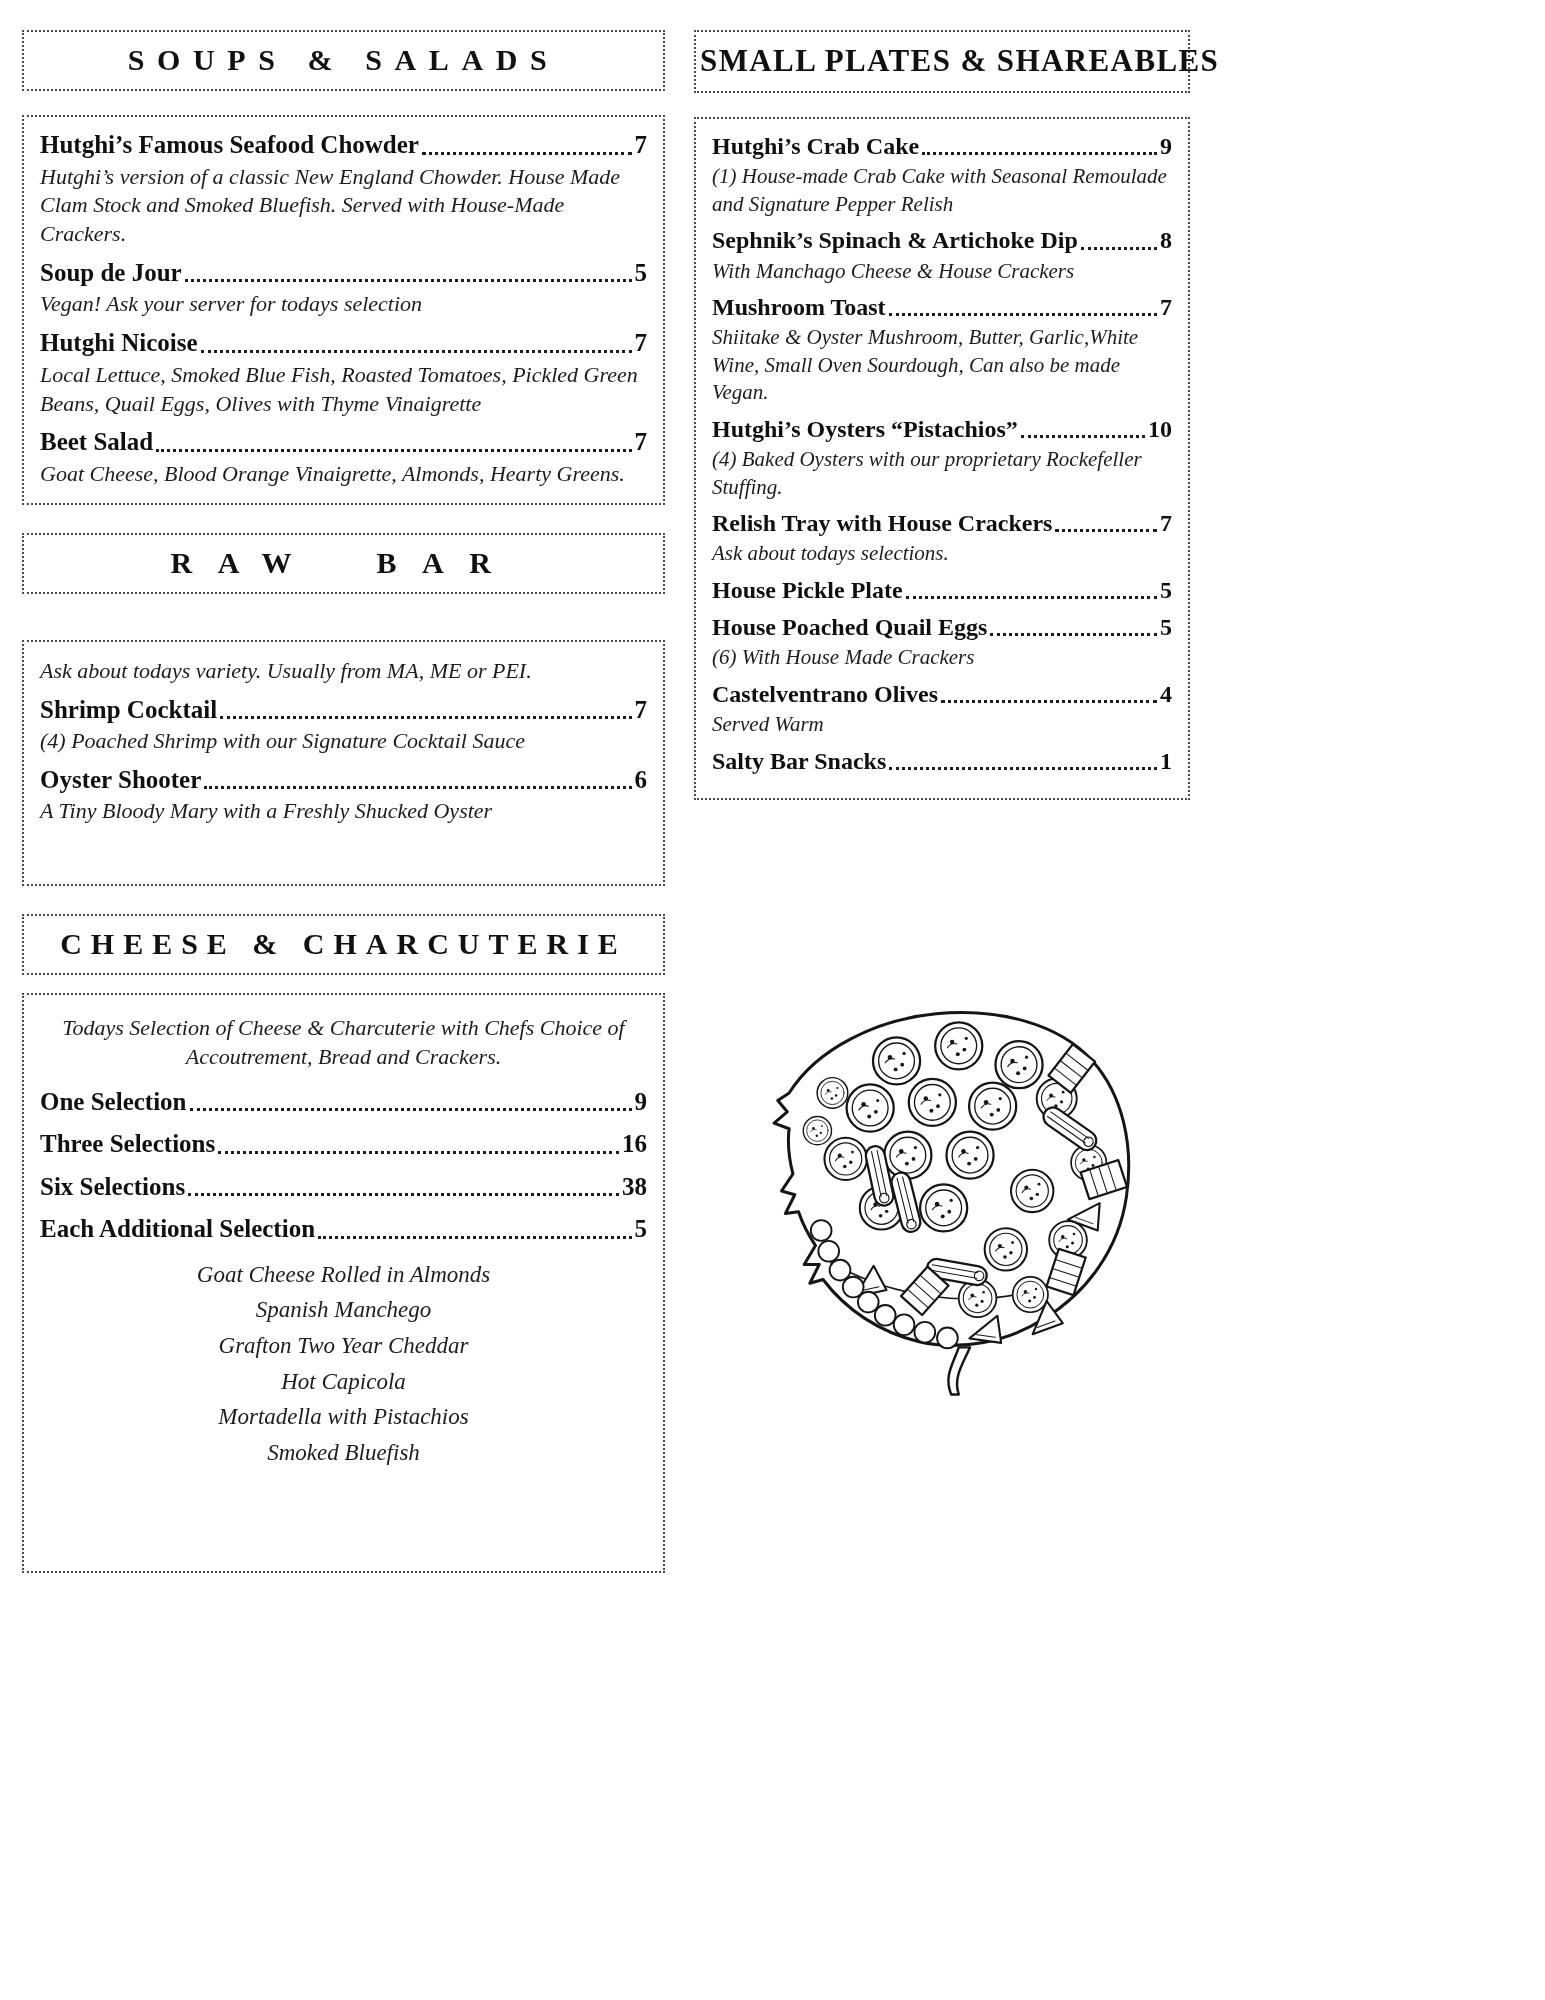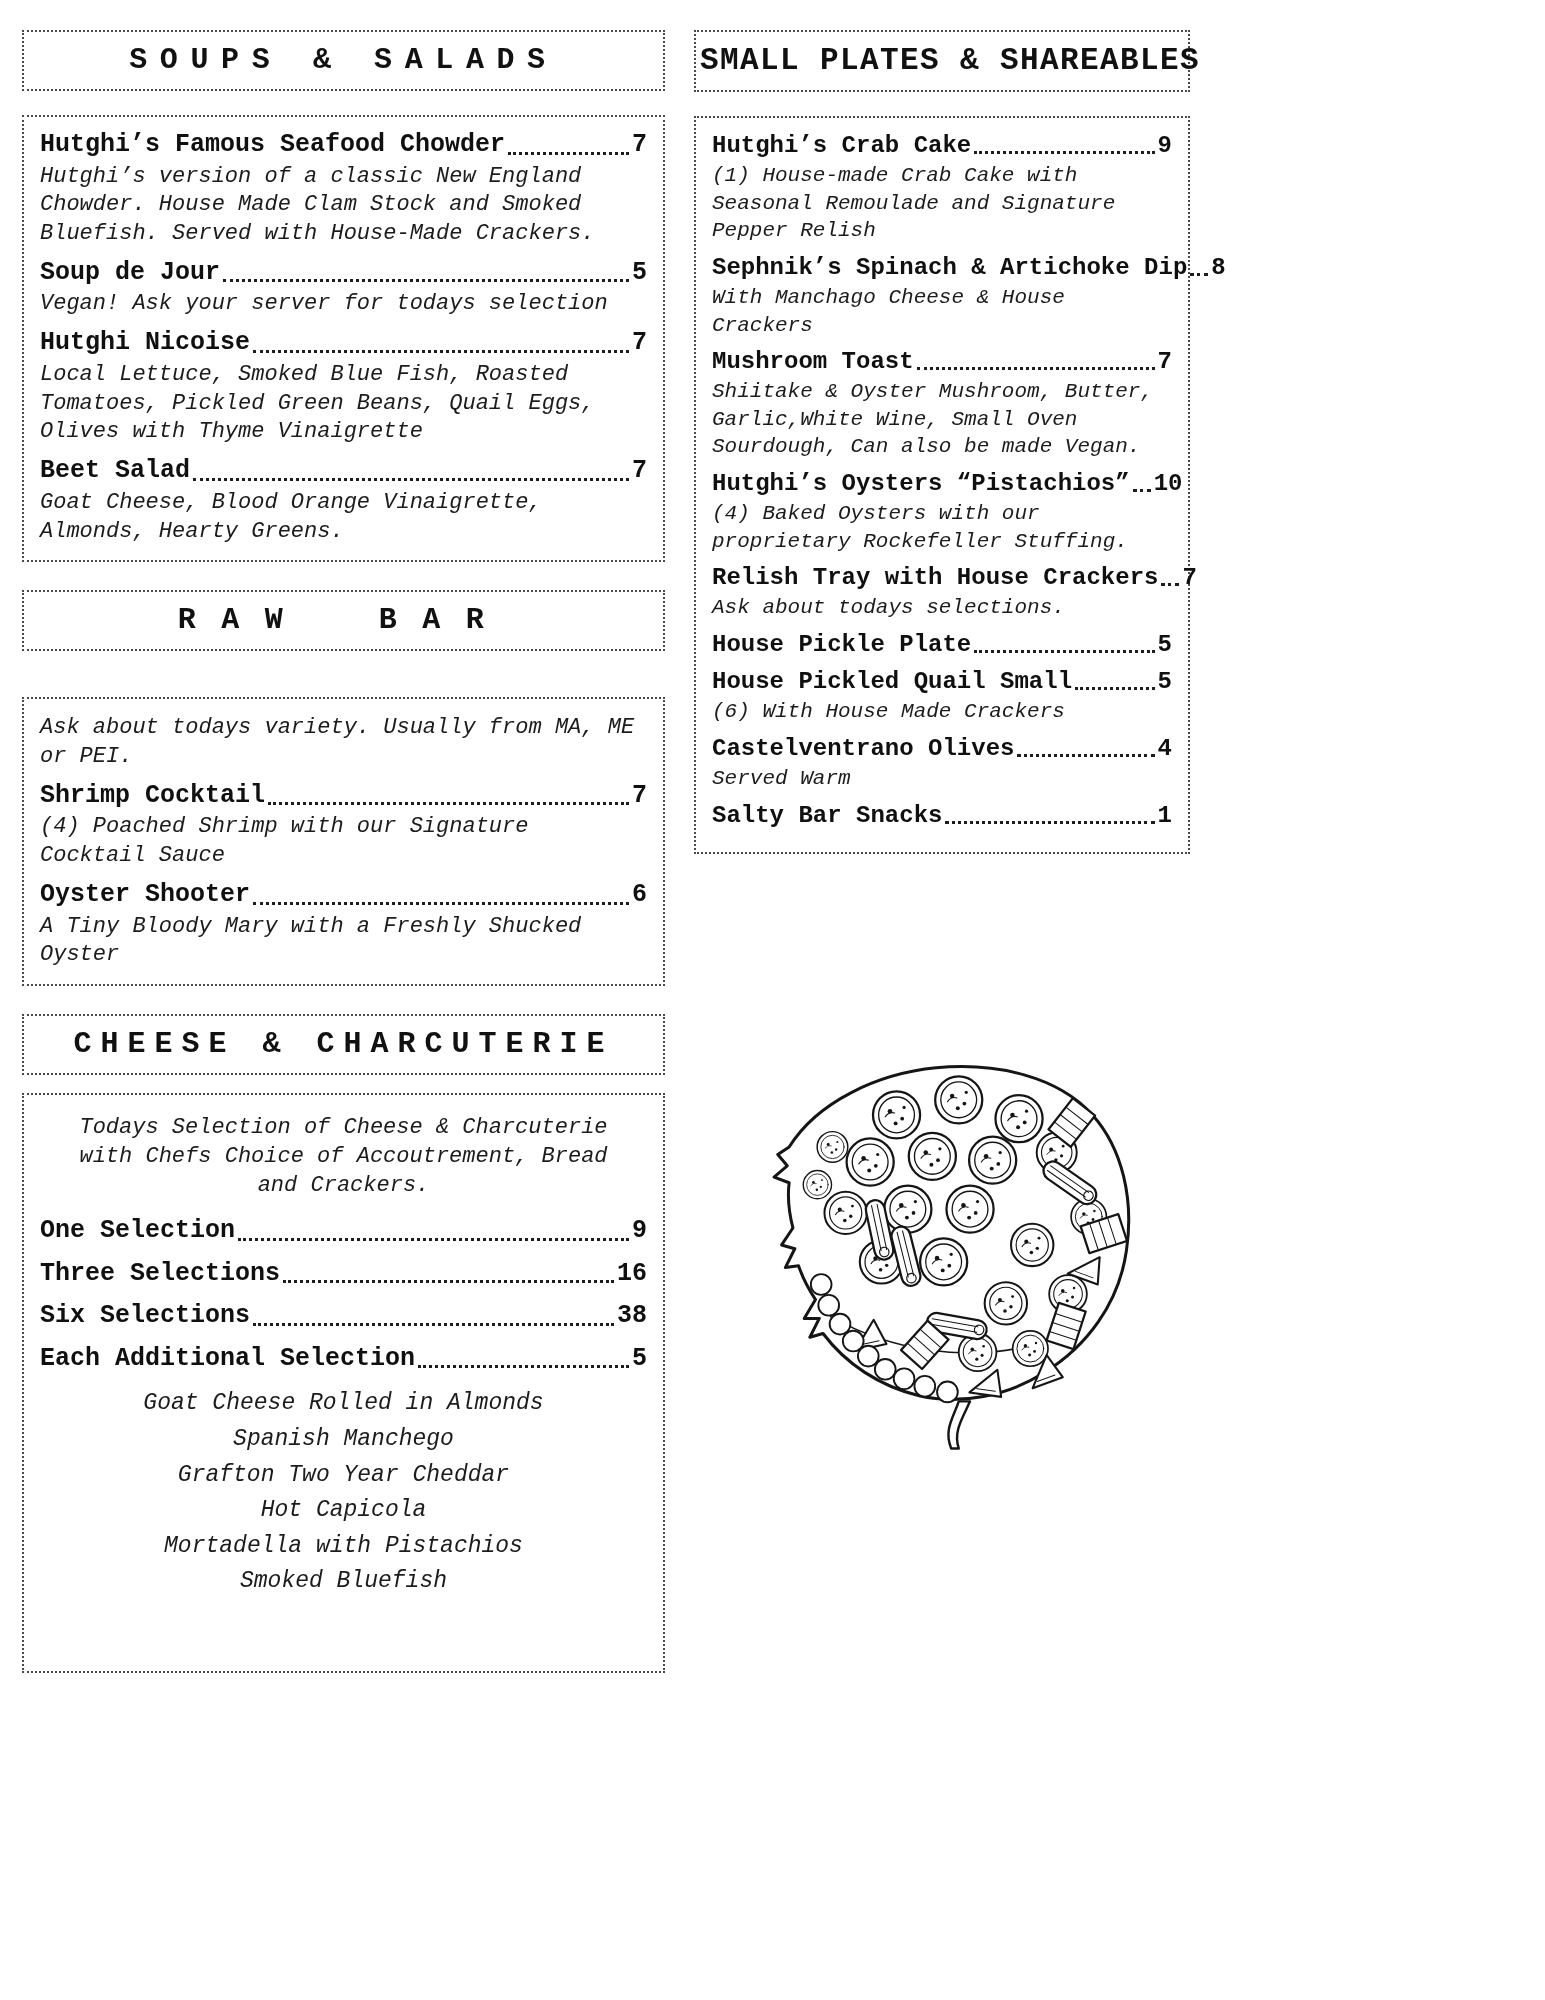--- a/index.html
+++ b/index.html
@@ -3,21 +3,21 @@
 <meta charset="utf-8">
 <style>
   * { box-sizing: border-box; }
   html, body { margin: 0; padding: 0; background: #ffffff; }
   .page {
     position: relative;
     width: 1383px;
     height: 2000px;
     background: #ffffff;
     color: #151515;
-    font-family: Liberation Mono, monospace;
+    font-family: Liberation Serif, serif;
     overflow: hidden;
   }
   .col { position: absolute; top: 30px; }
   .col-left  { left: 22px;  width: 643px; }
   .col-right { left: 694px; width: 496px; }
 
   .hdr {
     border: 2px dotted #4a4a4a;
     text-align: center;
     padding: 11px 4px 12px;
@@ -299,21 +299,21 @@
             <span class="nm">House Pickle Plate</span>
 
             <span class="leader"></span>
             <span class="pr">5</span>
           </div>
 
         </div>
 
         <div class="mi">
           <div class="row">
-            <span class="nm">House Pickled Quail Small</span>
+            <span class="nm">House Poached Quail Eggs</span>
 
             <span class="leader"></span>
             <span class="pr">5</span>
           </div>
           <div class="desc">(6) With House Made Crackers</div>
         </div>
 
         <div class="mi">
           <div class="row">
             <span class="nm">Castelventrano Olives</span>

